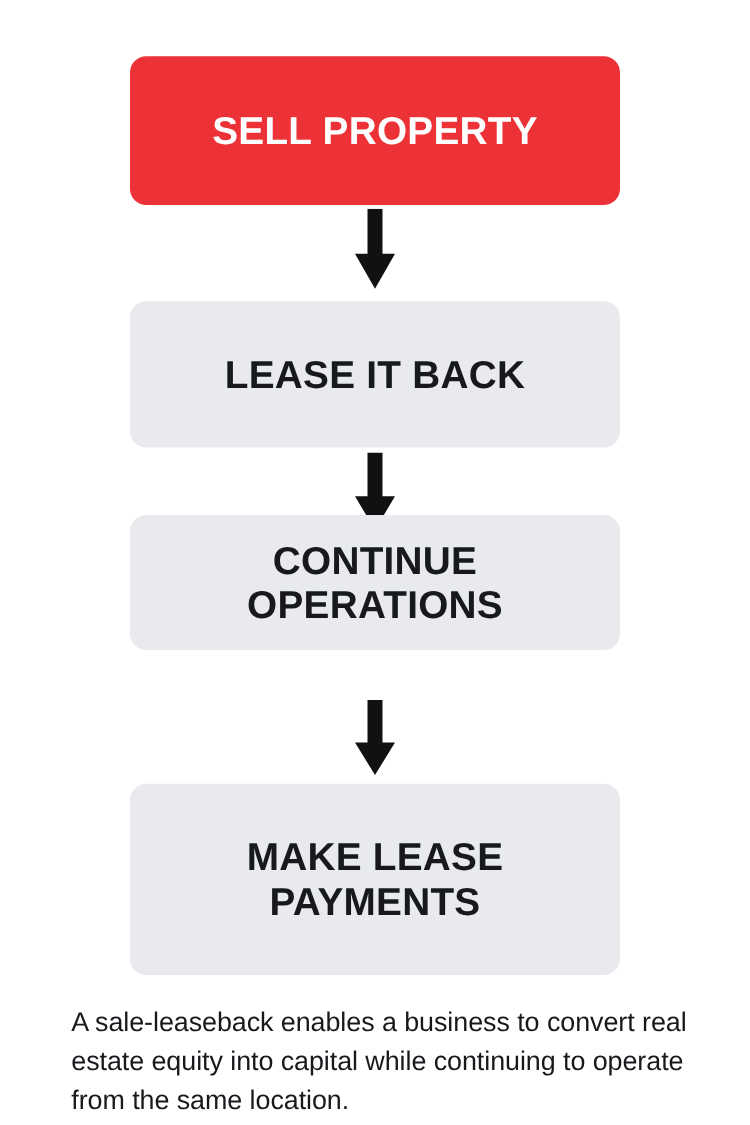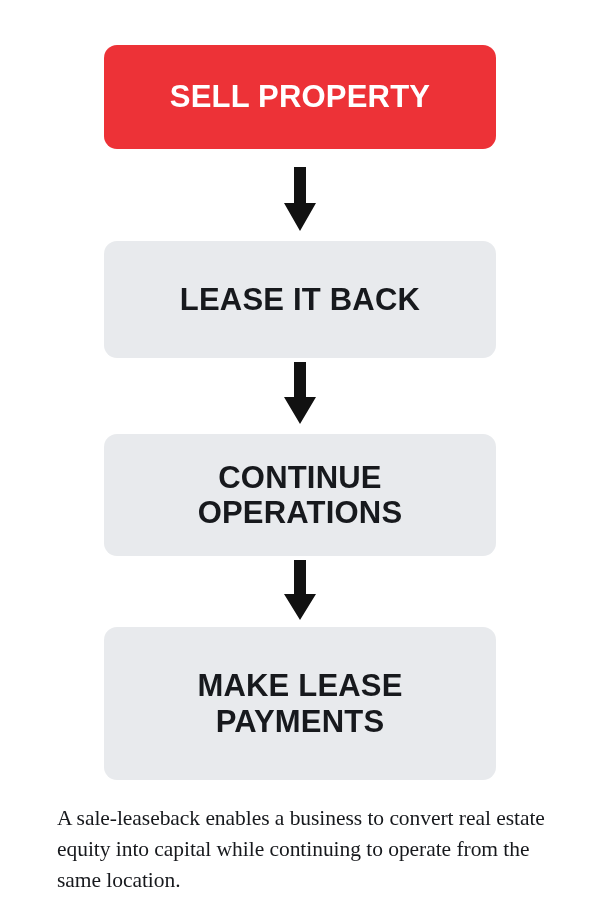--- a/index.html
+++ b/index.html
@@ -57,23 +57,23 @@
 
   .node.secondary {
     background: #E8EAED;
   }
   .node.secondary .node-label {
     color: #17191D;
     font-size: 31px;
   }
 
   
-  .node-1 { top: 45px;  height: 104px; }
+  .node-1 { top: 45px;  height: 119px; }
   .node-2 { top: 241px; height: 117px; }
-  .node-3 { top: 434px; height: 122px; }
+  .node-3 { top: 412px; height: 108px; }
   .node-4 { top: 627px; height: 153px; }
 
   
   .arrow {
     position: absolute;
     left: 282px;
     width: 36px;
     display: block;
   }
   .arrow-1 { top: 167px; height: 66px; }
@@ -86,21 +86,20 @@
   .caption {
     position: absolute;
     left: 57px;
     top: 781px;
     width: 500px;
     font-size: 21.5px;
     line-height: 31px;
     color: #17191D;
     font-weight: normal;
     letter-spacing: -0.05px;
-    font-family: Liberation Serif, serif;
   }
 </style>
 </head>
 <body>
 
 <div id="infographic">
 
   <div class="flow">
 
     <div class="node primary node-1">

